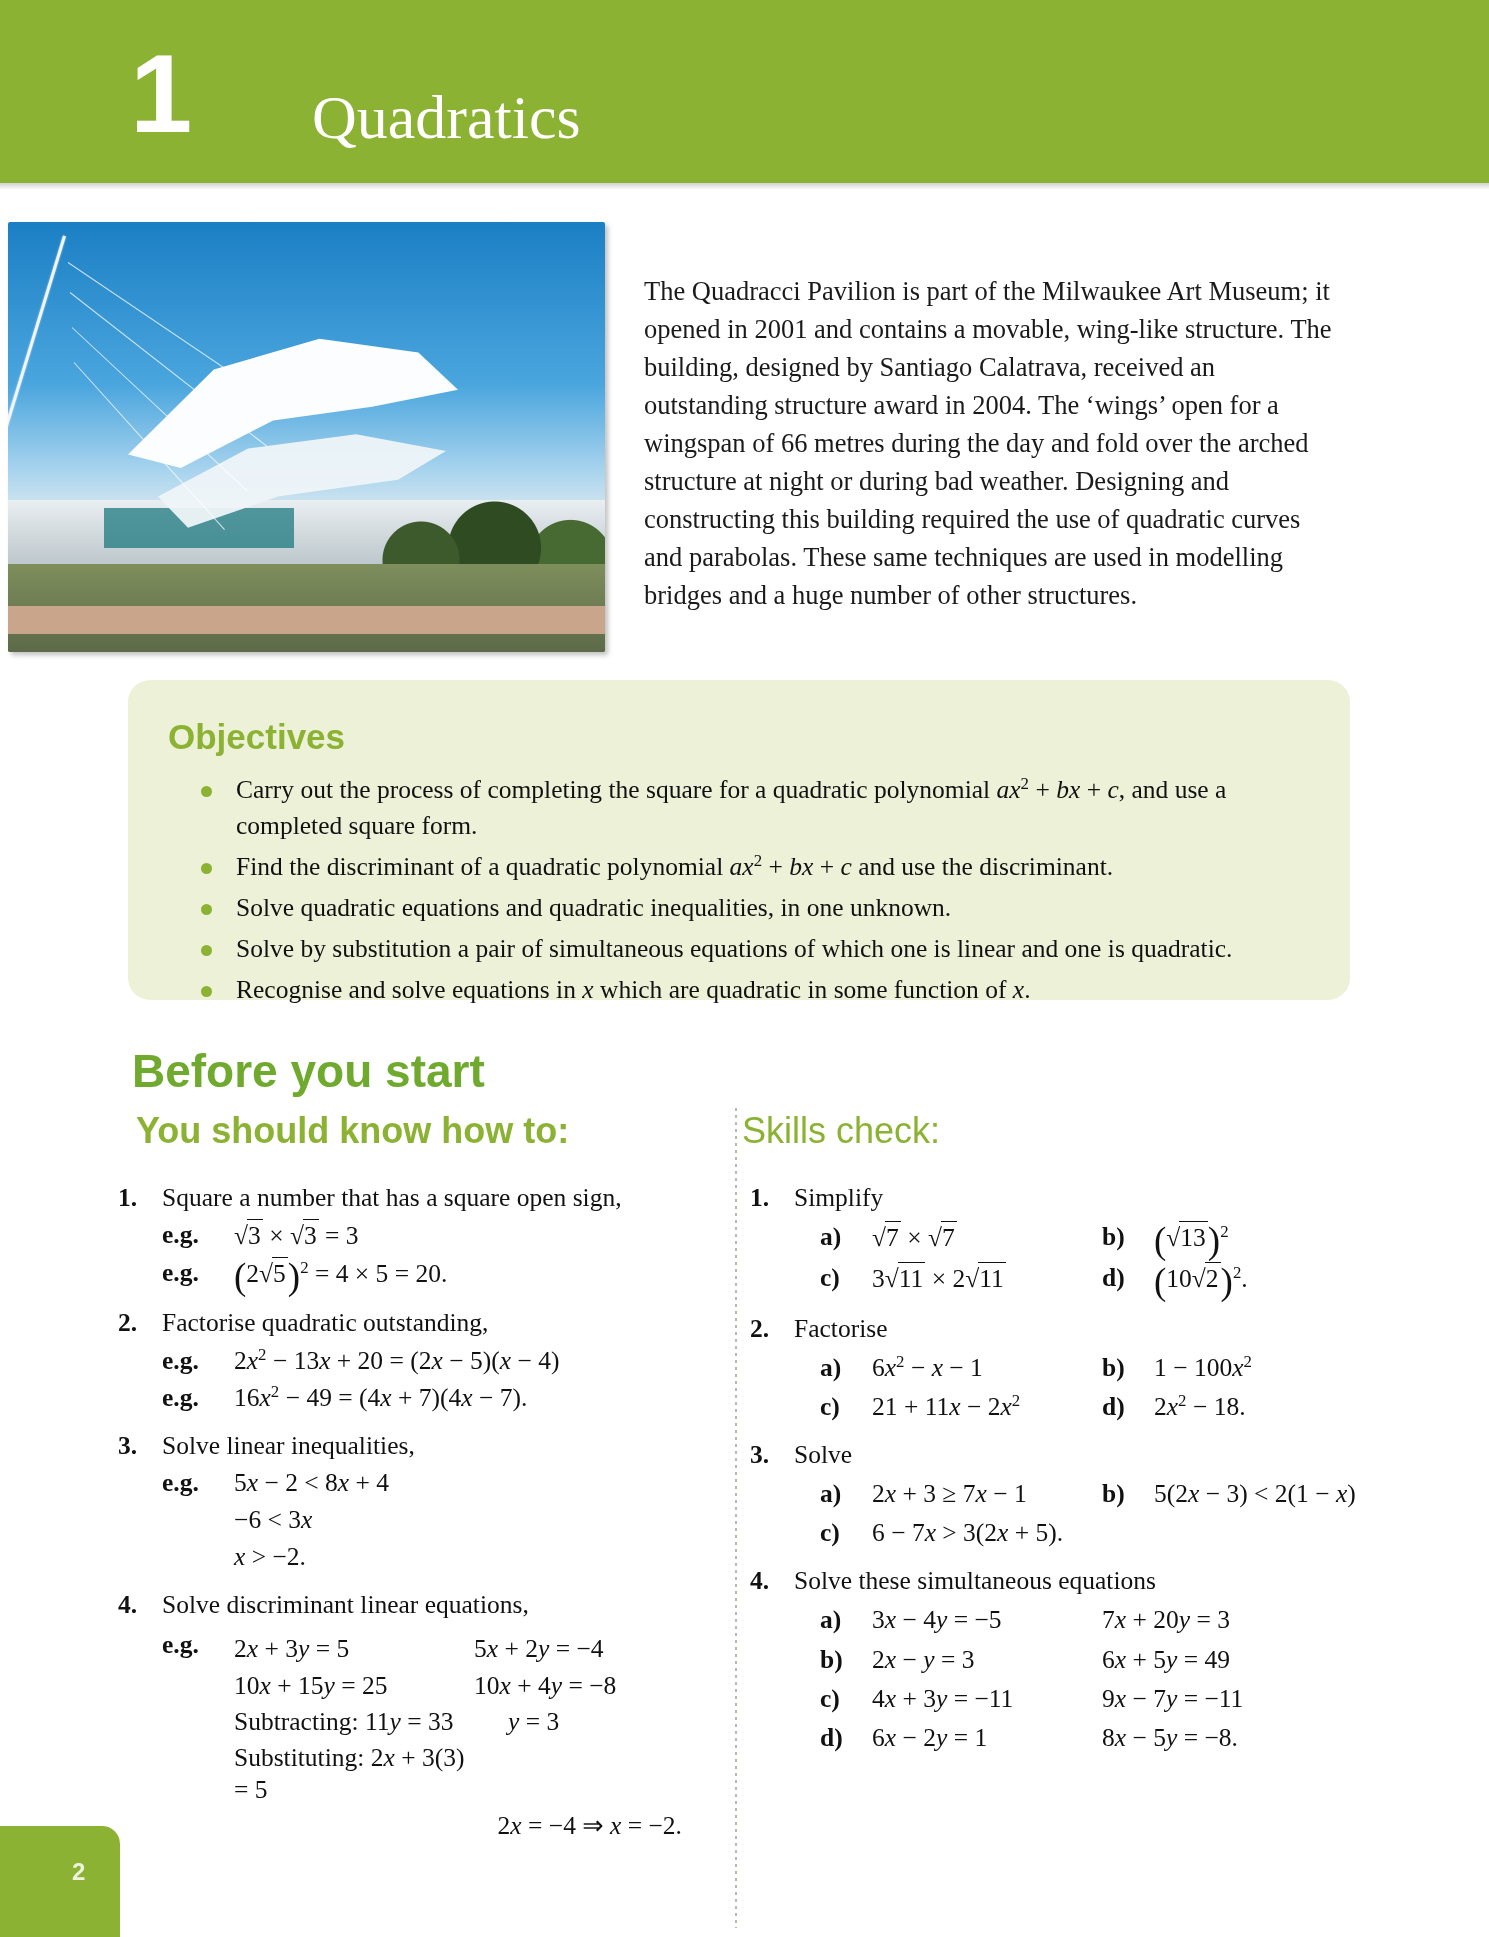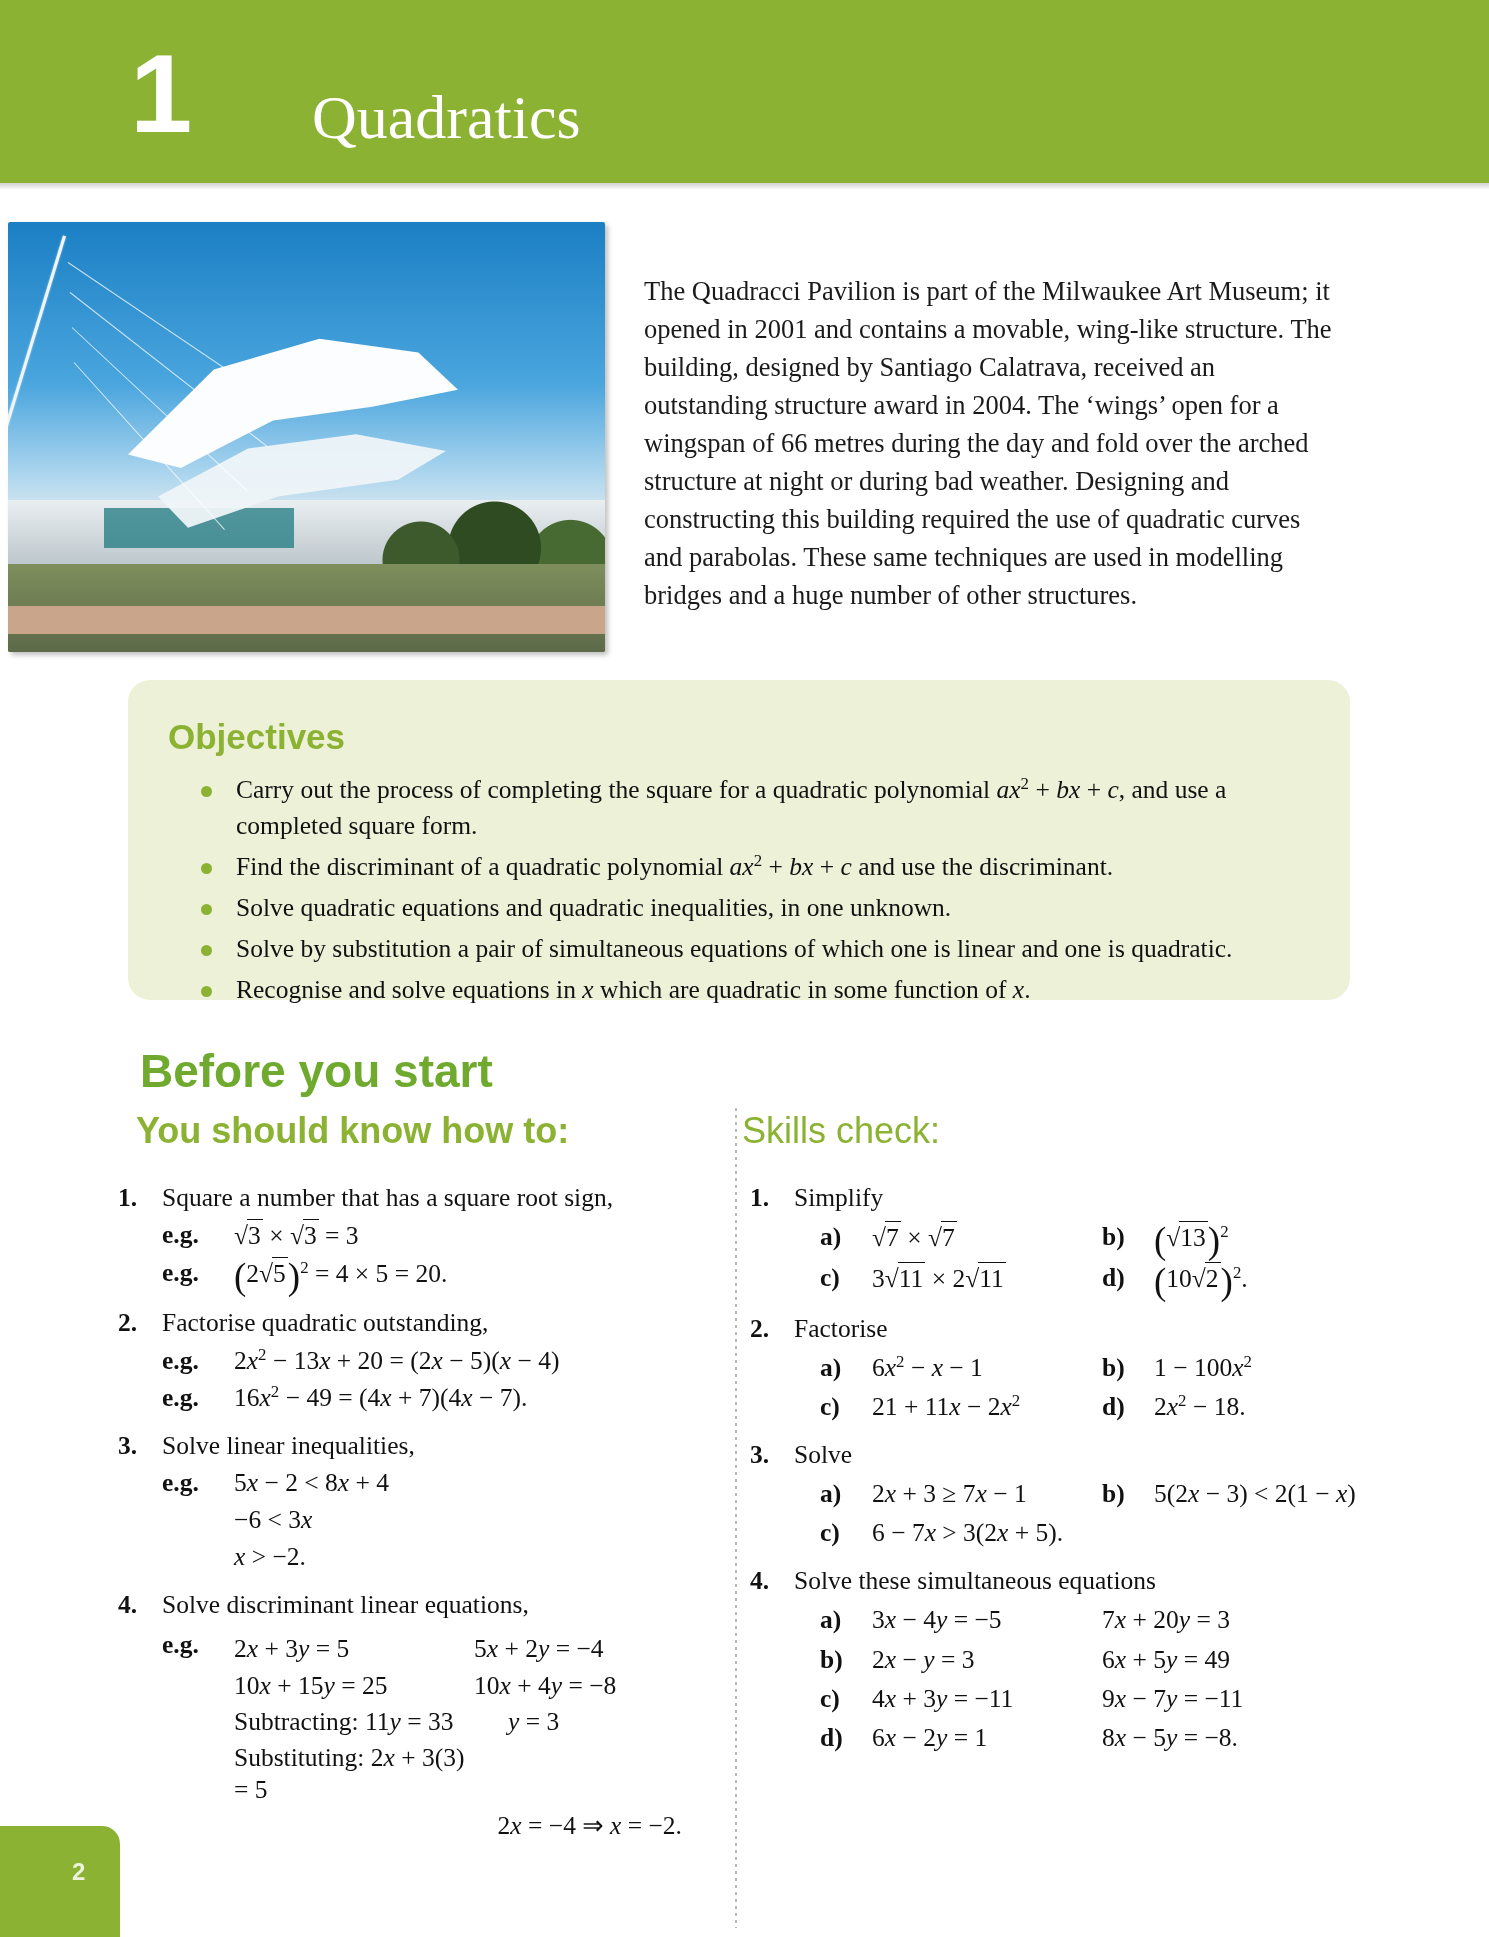--- a/index.html
+++ b/index.html
@@ -108,21 +108,21 @@
     position:relative; padding-left:53px; margin-bottom:5px;
     font-size:25.5px; line-height:36px; color:#111;
   }
   .obj-list li .dot{
     position:absolute; left:18px; top:14px; width:11px; height:11px;
     border-radius:50%; background:#8cb233;
   }
 
   
   .bys-title{
-    position:absolute; left:140px; top:1048px;
+    position:absolute; left:132px; top:1048px;
     font-family:"Liberation Sans", sans-serif;
     font-weight:700; font-size:46px; color:#6faa2f; line-height:1;
   }
   .col-head-left{
     position:absolute; left:136px; top:1113px;
     font-family:"Liberation Sans", sans-serif;
     font-weight:700; font-size:36px; color:#8cb233; line-height:1;
   }
   .col-head-right{
     position:absolute; left:742px; top:1113px;
@@ -239,21 +239,21 @@
 <div class="bys-title">Before you start</div>
 <div class="col-head-left">You should know how to:</div>
 <div class="col-head-right">Skills check:</div>
 <div class="divider"></div>
 
 <div class="col-left">
 
   <div class="item">
     <div class="num">1.</div>
     <div class="body">
-      <div>Square a number that has a square root sign,</div>
+      <div>Square a number that has a square open sign,</div>
       <div class="eg-row">
         <div class="eg">e.g.</div>
         <div class="expr">
           <span class="rad"><span class="sign">√</span><span class="val">3</span></span> × <span class="rad"><span class="sign">√</span><span class="val">3</span></span> = 3
         </div>
       </div>
       <div class="eg-row">
         <div class="eg">e.g.</div>
         <div class="expr">
           <span class="paren-pow"><span class="bigparen">(</span>2<span class="rad"><span class="sign">√</span><span class="val">5</span></span><span class="bigparen">)</span><sup>2</sup></span> = 4 × 5 = 20.

